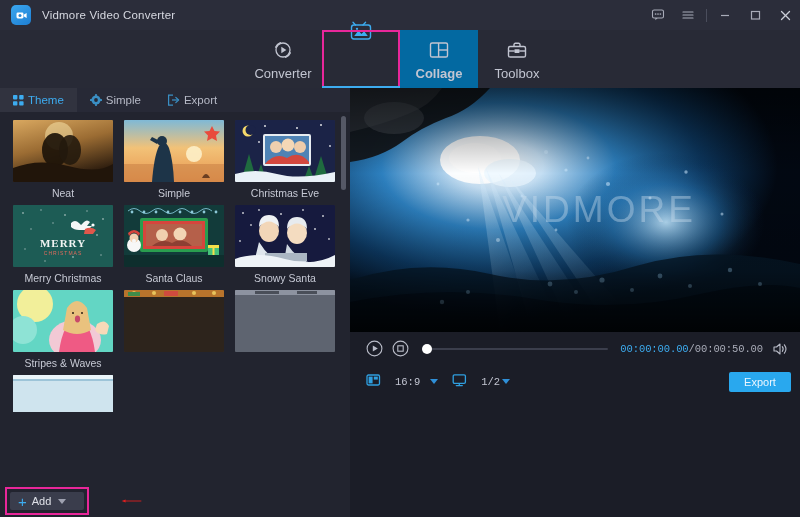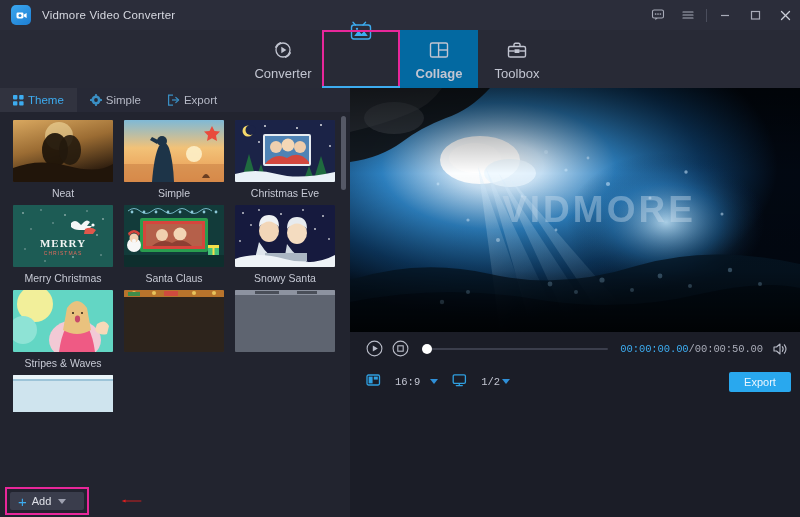--- a/index.html
+++ b/index.html
@@ -191,21 +191,21 @@
     background: #03070f;
   }
   .watermark {
     position: absolute; left: 0; top: 0;
     width: 450px; height: 244px;
     display: flex; align-items: center; justify-content: center;
     font-size: 37px;
     letter-spacing: 3px;
     color: rgba(205,222,238,0.40);
     font-family: "Liberation Sans", sans-serif;
-    font-weight: 700;
+    font-weight: 400;
     padding-left: 48px;
     pointer-events: none;
   }
   .controls {
     position: absolute; top: 244px; left: 0;
     width: 450px; height: 66px;
     background: #1b1d27;
     padding: 0;
   }
   .ctrl-row1 {

